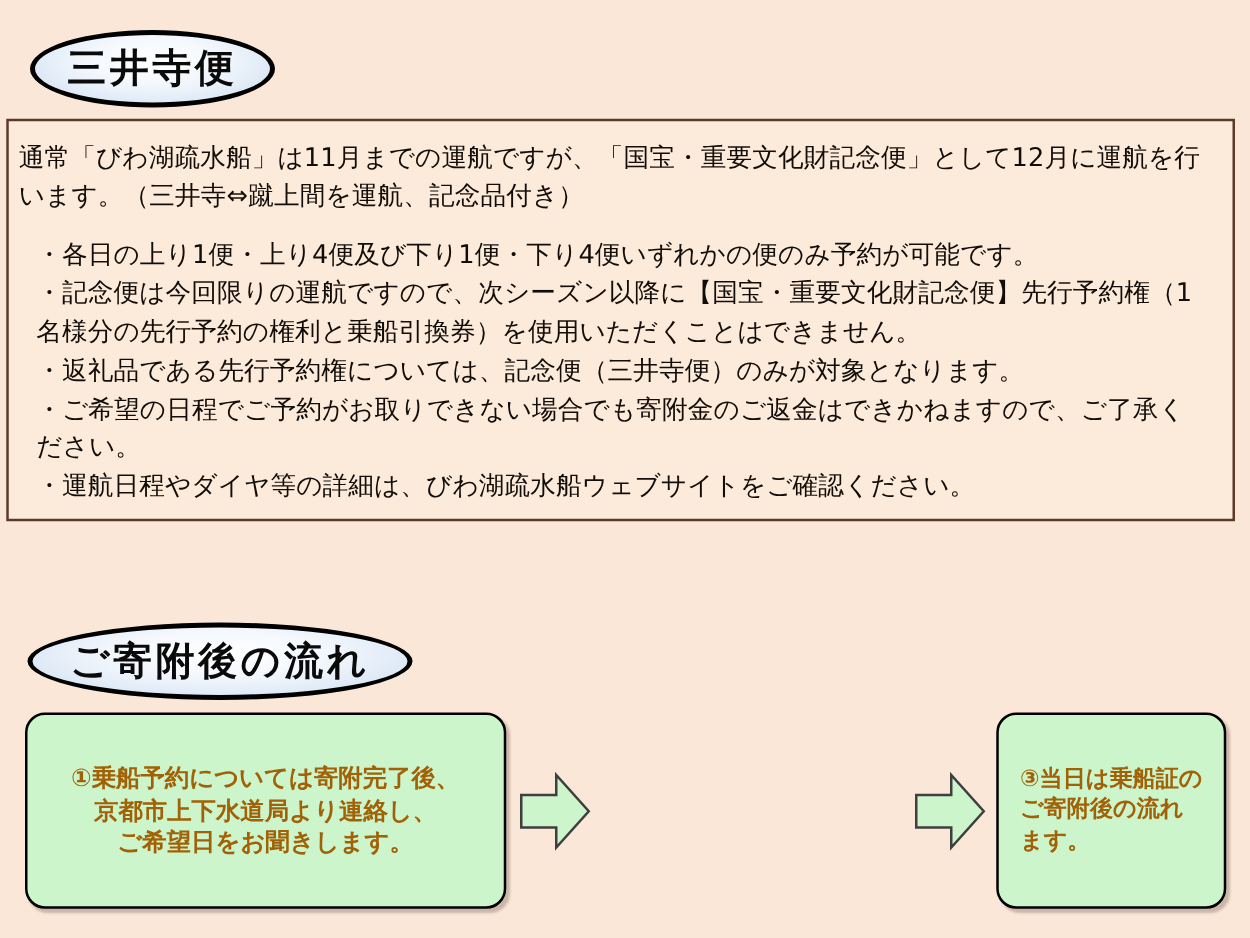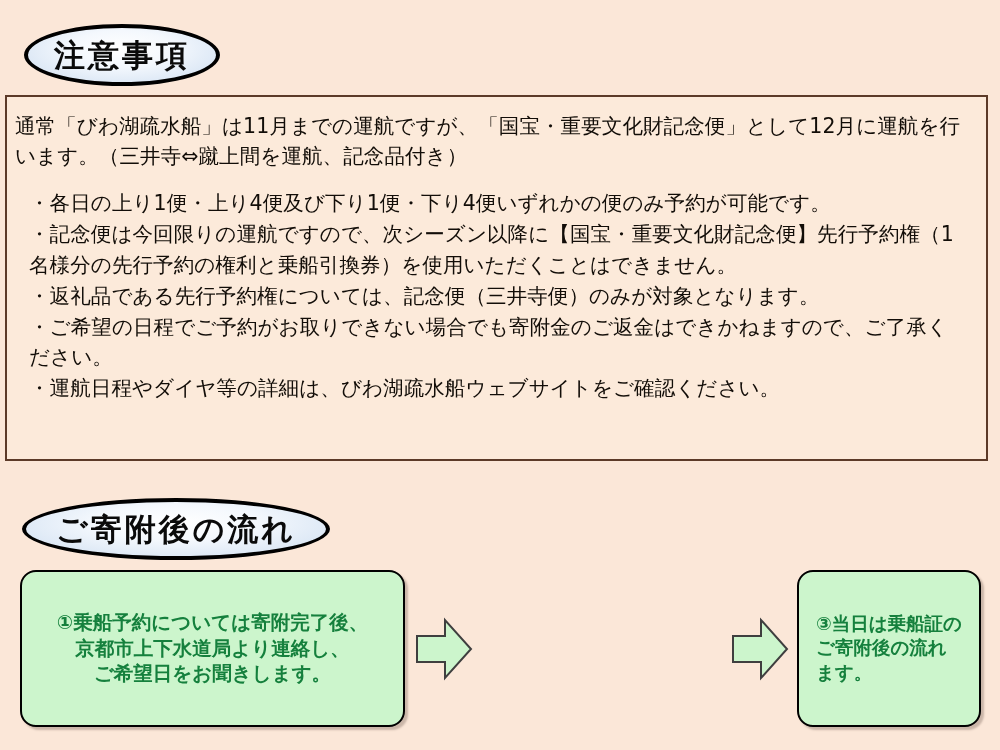--- a/index.html
+++ b/index.html
@@ -55,21 +55,21 @@
   #flow-heading .oval-label {
     font-size: 31px;
   }
 
   
   #notice-panel {
     position: absolute;
     left: 5px;
     top: 95px;
     width: 983px;
-    height: 366px;
+    height: 322px;
     box-sizing: border-box;
     border: 2px solid #5c3a28;
     background: #fceada;
     padding: 14px 10px 10px 8px;
   }
   .notice-para {
     font-size: 20.5px;
     line-height: 1.47;
     letter-spacing: 0.1px;
     margin: 0;
@@ -110,21 +110,21 @@
     background: #ccf5cc;
     box-shadow: 3px 3px 2px rgba(90, 70, 60, 0.30);
     display: flex;
     align-items: center;
     justify-content: center;
   }
   .flow-text {
     font-weight: bold;
     font-size: 19px;
     line-height: 1.33;
-    color: #15803d;
+    color: #a16207;
     text-align: center;
     padding: 0 6px;
     letter-spacing: 0px;
   }
   .flow-text .ln {
     display: block;
     white-space: nowrap;
   }
 
   #flow-box-1 { left: 20px;  width: 385px; }
@@ -139,21 +139,21 @@
     position: absolute;
     top: 44px;
   }
   #flow-arrow-1 { left: 414px; }
   #flow-arrow-2 { left: 730px; }
 </style>
 </head>
 <body>
 
 <div id="notes-heading" class="heading-oval">
-  <span class="oval-label">注意事項</span>
+  <span class="oval-label">三井寺便</span>
 </div>
 
 <div id="notice-panel">
   <p id="notice-intro" class="notice-para">通常「びわ湖疏水船」は11月までの運航ですが、「国宝・重要文化財記念便」として12月に運航を行います。（三井寺⇔蹴上間を運航、記念品付き）</p>
   <ul class="notice-bullets">
     <li>・各日の上り1便・上り4便及び下り1便・下り4便いずれかの便のみ予約が可能です。</li>
     <li>・記念便は今回限りの運航ですので、次シーズン以降に【国宝・重要文化財記念便】先行予約権（1名様分の先行予約の権利と乗船引換券）を使用いただくことはできません。</li>
     <li>・返礼品である先行予約権については、記念便（三井寺便）のみが対象となります。</li>
     <li>・ご希望の日程でご予約がお取りできない場合でも寄附金のご返金はできかねますので、ご了承ください。</li>
     <li>・運航日程やダイヤ等の詳細は、びわ湖疏水船ウェブサイトをご確認ください。</li>

